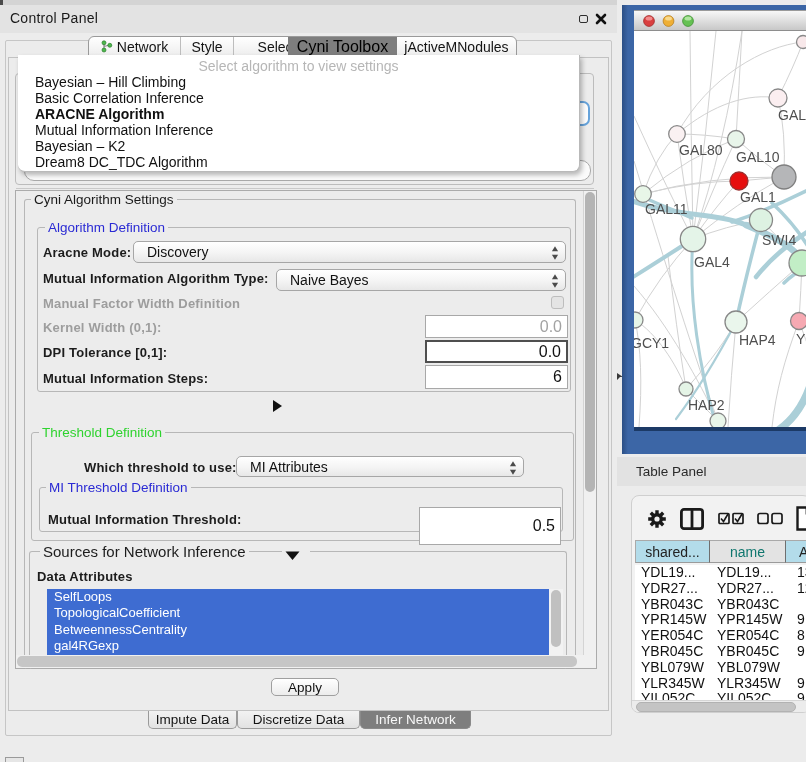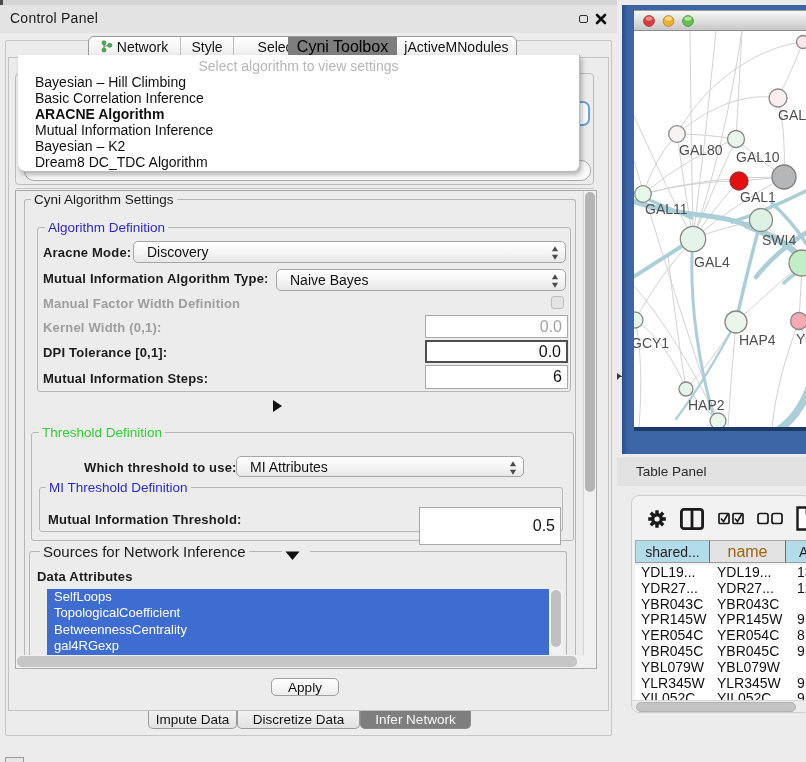--- a/index.html
+++ b/index.html
@@ -279,21 +279,21 @@
       <rect x="1" y="1.5" width="10" height="10" rx="2" fill="none" stroke="#1a1a1a" stroke-width="1.7"></rect>
       <rect x="15" y="1.5" width="10" height="10" rx="2" fill="none" stroke="#1a1a1a" stroke-width="1.7"></rect>
     </svg>
     <svg style="position:absolute;left:164px;top:10px;" width="18" height="25" viewBox="0 0 18 25">
       <path d="M1.5 1.5 L11 1.5 L16.5 7 L16.5 23.5 L1.5 23.5 Z" fill="#fff" stroke="#1a1a1a" stroke-width="2.4"></path>
       <path d="M10.5 2 L10.5 7.5 L16 7.5" fill="none" stroke="#1a1a1a" stroke-width="1.8"></path>
     </svg>
 
     <div style="position:absolute;left:3px;top:44px;width:177px;height:23px;">
       <div style="position:absolute;left:0;top:0;width:75px;height:23px;background:#b3dcea;border:1px solid #a9a9a9;border-right:1px solid #6f6f6f;border-bottom:1px solid #9b9b9b;box-sizing:border-box;text-align:center;font-size:14px;color:#222;line-height:22px;">shared...</div>
-      <div style="position:absolute;left:75px;top:0;width:76px;height:23px;background:#e3e3e3;border-top:1px solid #a9a9a9;border-right:1px solid #6f6f6f;border-bottom:1px solid #9b9b9b;box-sizing:border-box;text-align:center;font-size:16px;color:#a16207;line-height:22px;">name</div>
+      <div style="position:absolute;left:75px;top:0;width:76px;height:23px;background:#e3e3e3;border-top:1px solid #a9a9a9;border-right:1px solid #6f6f6f;border-bottom:1px solid #9b9b9b;box-sizing:border-box;text-align:center;font-size:14px;color:#0f766e;line-height:22px;">name</div>
       <div style="position:absolute;left:151px;top:0;width:30px;height:23px;background:#b3dcea;border-top:1px solid #a9a9a9;border-bottom:1px solid #9b9b9b;box-sizing:border-box;font-size:14px;color:#222;line-height:22px;padding-left:13px;">A</div>
     </div>
     <div style="position:absolute;left:3px;top:69px;width:177px;height:137px;background:#fff;overflow:hidden;font-size:14px;color:#111;">
       <div style="position:absolute;left:6px;top:0;line-height:15.8px;">YDL19...<br>YDR27...<br>YBR043C<br>YPR145W<br>YER054C<br>YBR045C<br>YBL079W<br>YLR345W<br>YIL052C</div>
       <div style="position:absolute;left:82px;top:0;line-height:15.8px;">YDL19...<br>YDR27...<br>YBR043C<br>YPR145W<br>YER054C<br>YBR045C<br>YBL079W<br>YLR345W<br>YIL052C</div>
       <div style="position:absolute;left:162px;top:0;line-height:15.8px;">13<br>12<br>&nbsp;<br>9.<br>8.<br>9.<br>&nbsp;<br>9.<br>9.</div>
     </div>
 
     <div style="position:absolute;left:0;top:204px;width:180px;height:14px;background:#ececec;border-top:1px solid #d6d6d6;"></div>
     <div style="position:absolute;left:4px;top:206px;width:160px;height:10px;background:#c4c4c4;border:1px solid #b2b2b2;border-radius:5px;box-sizing:border-box;"></div>

